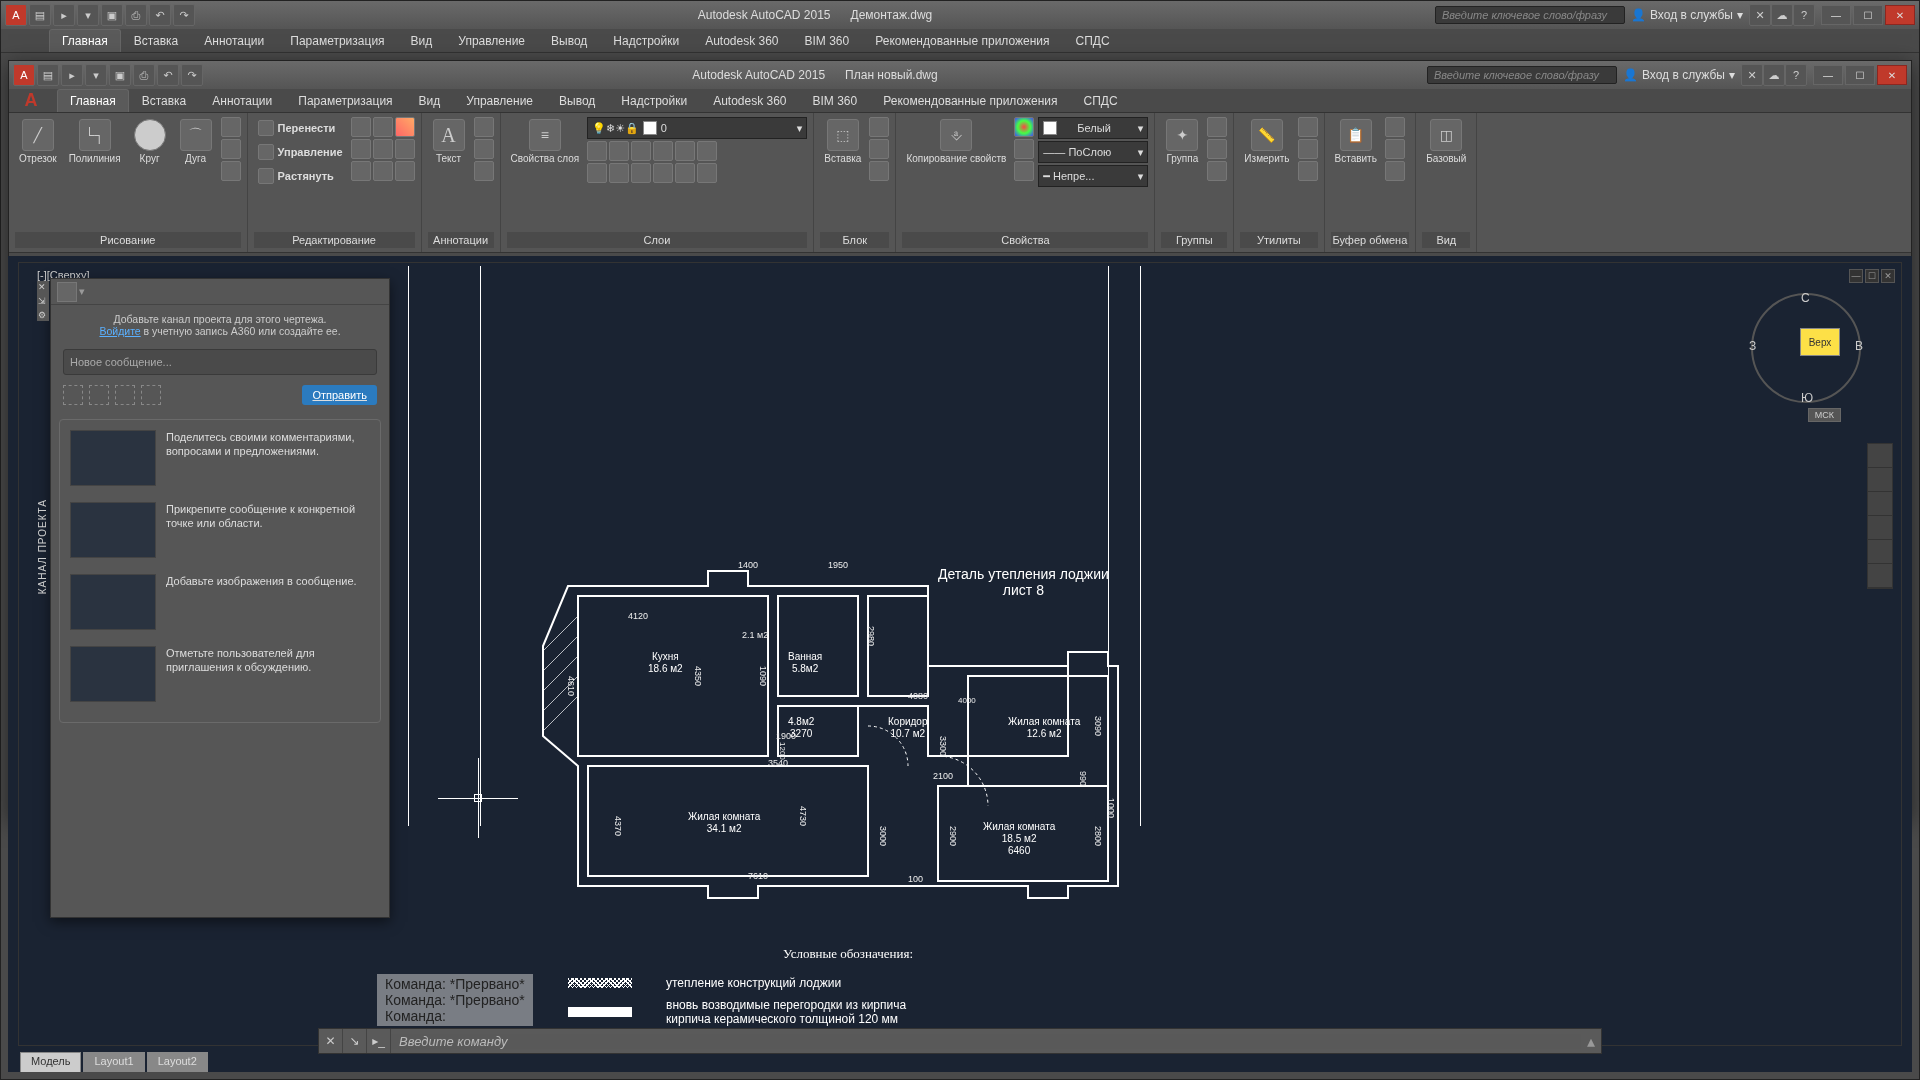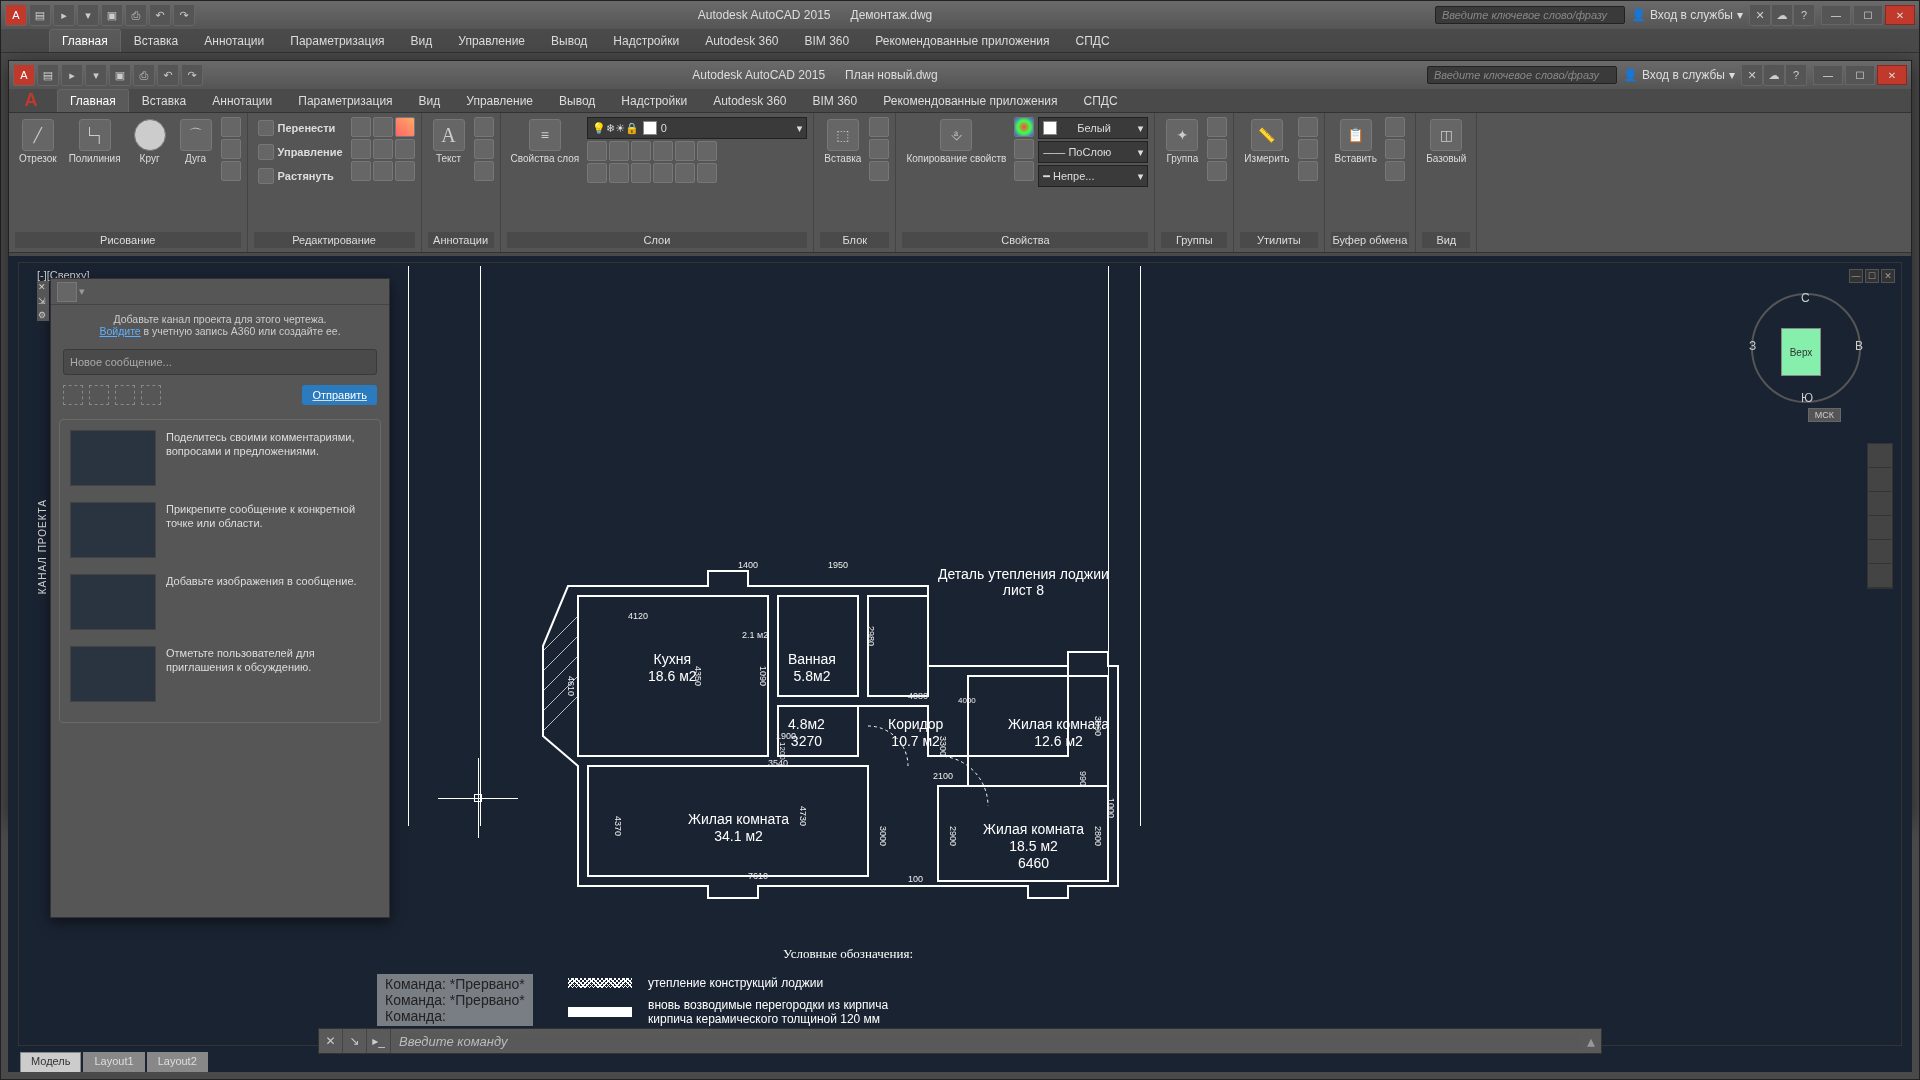--- a/index.html
+++ b/index.html
@@ -39,21 +39,21 @@
 .prop-combo { width:110px; }
 .swatch { width:14px; height:14px; border:1px solid #888; }
 
 .canvas-area { position:absolute; left:8px; top:256px; right:8px; bottom:8px; background:#1a2332; }
 .viewport { position:absolute; left:10px; top:6px; right:10px; bottom:26px; background:#1a2332; border:1px solid #333; }
 .viewport-ctrl { position:absolute; right:6px; top:6px; display:flex; gap:2px; z-index:5;}
 .viewport-ctrl span { width:14px; height:14px; background:#333; border:1px solid #555; font-size:9px; color:#999; display:flex; align-items:center; justify-content:center; cursor:pointer;}
 .view-label { position:absolute; left:18px; top:6px; font-size:11px; color:#ccc; }
 .viewcube { position:absolute; right:40px; top:30px; width:110px; height:110px; }
 .viewcube .ring { position:absolute; inset:0; border:2px solid #555; border-radius:50%; }
-.viewcube .cube { position:absolute; left:30px; top:35px; width:40px; height:48px; background:#86efac; border:1px solid #888; display:flex; align-items:center; justify-content:center; font-size:10px; color:#333; cursor:pointer; }
+.viewcube .cube { position:absolute; left:49px; top:35px; width:40px; height:28px; background:#fde047; border:1px solid #888; display:flex; align-items:center; justify-content:center; font-size:10px; color:#333; cursor:pointer; }
 .viewcube .dir { position:absolute; font-size:12px; color:#ccc; }
 .wcs-badge { position:absolute; right:60px; top:145px; background:#555; color:#ccc; font-size:9px; padding:1px 6px; border:1px solid #666; border-radius:0; }
 .navbar { position:absolute; right:8px; top:180px; width:26px; background:#444; border:1px solid #333; }
 .navbar div { width:24px; height:24px; border-bottom:1px solid #333; }
 
 .feed-panel { position:absolute; left:50px; top:278px; width:340px; height:640px; background:#565656; border:1px solid #333; box-shadow:0 4px 12px rgba(0,0,0,.5); font-size:11px; color:#ddd; }
 .feed-close { position:absolute; left:-14px; top:2px; width:12px; background:#565656; display:flex; flex-direction:column; gap:2px; }
 .feed-close span { font-size:9px; color:#ccc; cursor:pointer; padding:1px; }
 .feed-vtab { position:absolute; left:-14px; top:220px; writing-mode:vertical-lr; transform:rotate(180deg); font-size:10px; color:#ccc; letter-spacing:1px; }
 .feed-toolbar { height:26px; display:flex; align-items:center; gap:2px; padding:0 6px; border-bottom:1px solid #444; }
@@ -65,26 +65,26 @@
 .feed-row .tools { display:flex; gap:6px; }
 .feed-row .tools .fic { width:20px; height:20px; border:1px dashed #888; cursor:pointer; }
 .feed-send { background:#2b7bbf; color:#fff; padding:4px 10px; border-radius:3px; font-size:11px; cursor:pointer; }
 .feed-tips { border:1px solid #6a6a6a; margin:8px; padding:10px 10px 4px 10px; border-radius:4px; }
 .tip { display:flex; gap:10px; margin-bottom:16px; align-items:flex-start; }
 .tip .thumb { width:86px; height:56px; background:#2a3340; border:1px solid #444; flex-shrink:0; }
 .tip .txt { font-size:11px; color:#ddd; line-height:1.3; }
 
 .drawing { position:absolute; left:500px; top:300px; width:760px; height:480px; font-size:10px; color:#eee; }
 .drawing svg { position:absolute; inset:0; }
-.room-label { position:absolute; font-size:14px; color:#fff; text-align:center; line-height:1.2; white-space:nowrap; }
+.room-label { position:absolute; font-size:10px; color:#fff; text-align:center; line-height:1.2; white-space:nowrap; }
 .dim-label { position:absolute; font-size:9px; color:#eee; }
 .detail-title { position:absolute; font-size:14px; color:#fff; text-align:center; }
 .legend { position:absolute; left:560px; top:690px; font-size:13px; color:#fff; width:560px; }
 .legend-title { font-family:Georgia,serif; text-align:center; margin-bottom:14px; }
-.legend-row { display:flex; gap:16px; align-items:center; margin:8px 0; font-size:12px; font-family:Georgia,serif; }
+.legend-row { display:flex; gap:34px; align-items:center; margin:8px 0; font-size:12px; font-family:Georgia,serif; }
 .legend-sym { width:64px; height:10px; }
 .sym-hatch { background:repeating-linear-gradient(45deg,#fff 0,#fff 1px,transparent 1px,transparent 3px),repeating-linear-gradient(-45deg,#fff 0,#fff 1px,transparent 1px,transparent 3px); }
 .sym-solid { background:#fff; }
 .sym-outline { border:1px solid #fff; background:transparent; }
 
 .cmd-history { position:absolute; left:369px; bottom:46px; font-family:Consolas,monospace; font-size:14px; color:#222; background:rgba(200,200,200,.55); padding:2px 8px; }
 .cmd-bar { position:absolute; left:310px; bottom:18px; right:310px; height:26px; background:#5a5a5a; border:1px solid #333; display:flex; align-items:center; }
 .cmd-bar .xb { width:24px; height:24px; display:flex; align-items:center; justify-content:center; color:#ccc; font-size:12px; cursor:pointer; border-right:1px solid #444; }
 .cmd-bar .inp { flex:1; background:rgba(90,90,90,.3); color:#bbb; font-style:italic; font-size:13px; padding:0 8px; }
 .cmd-bar .arrow { width:20px; color:#999; text-align:center; cursor:pointer; }

